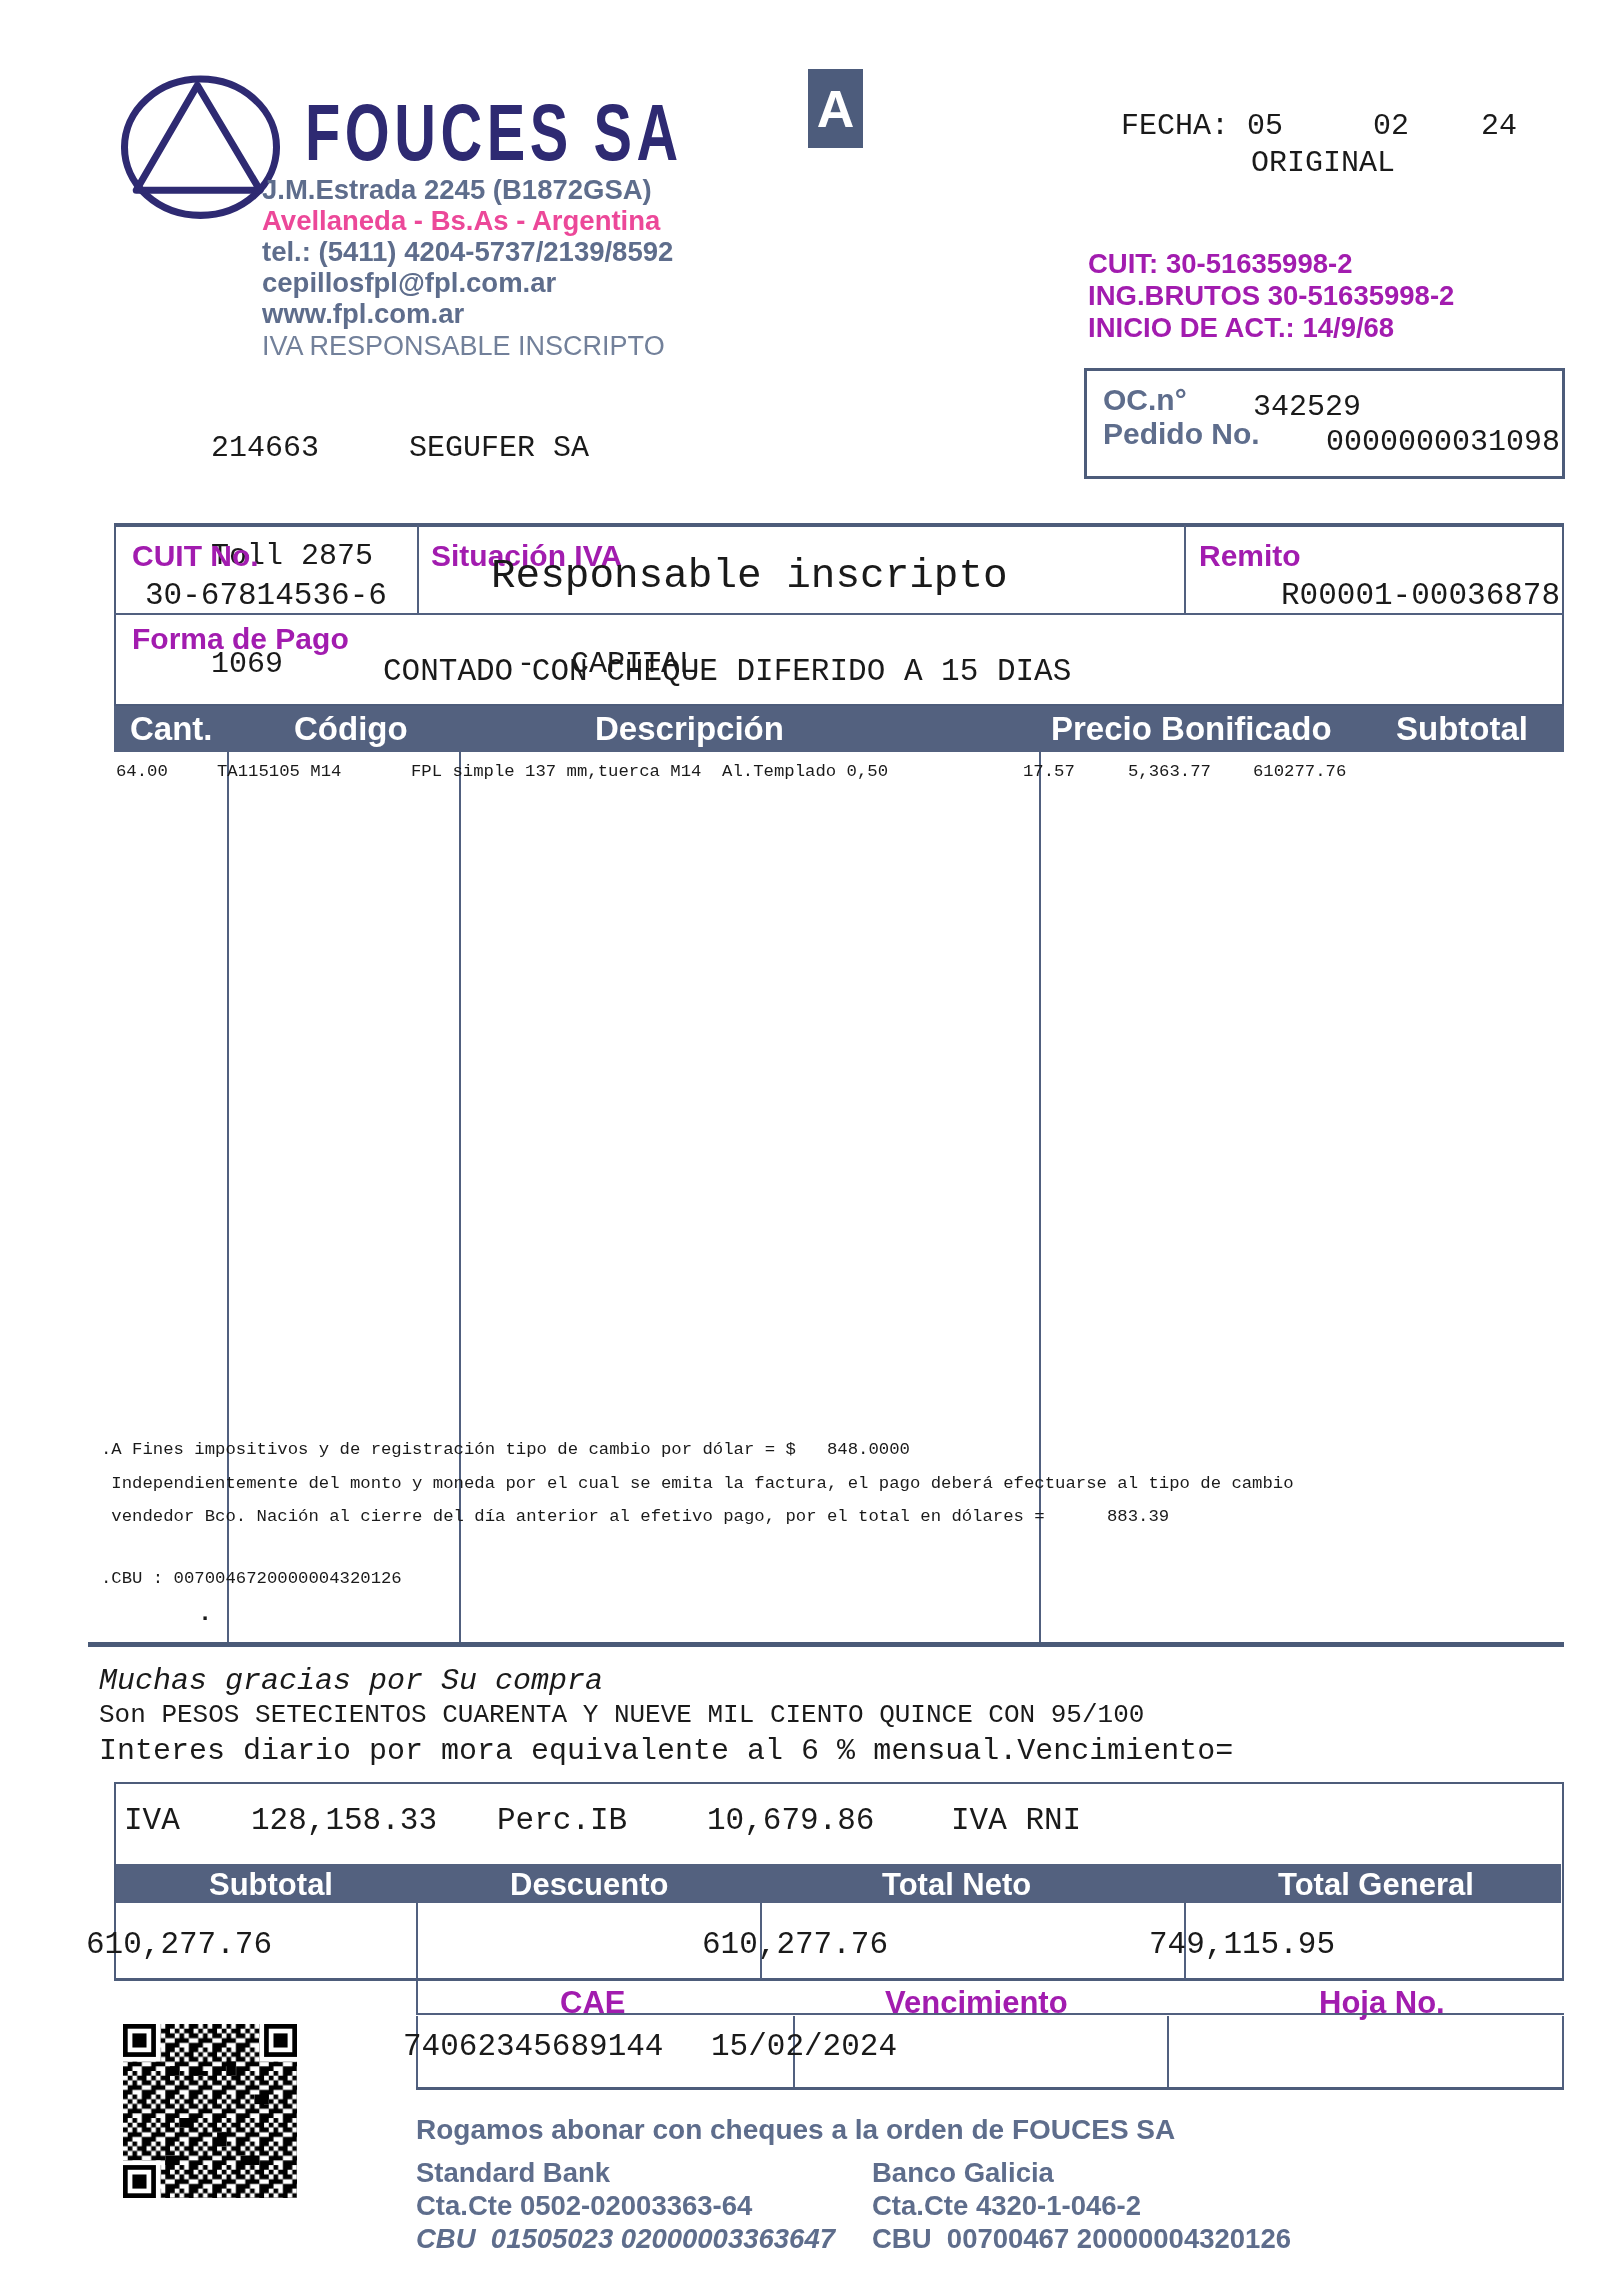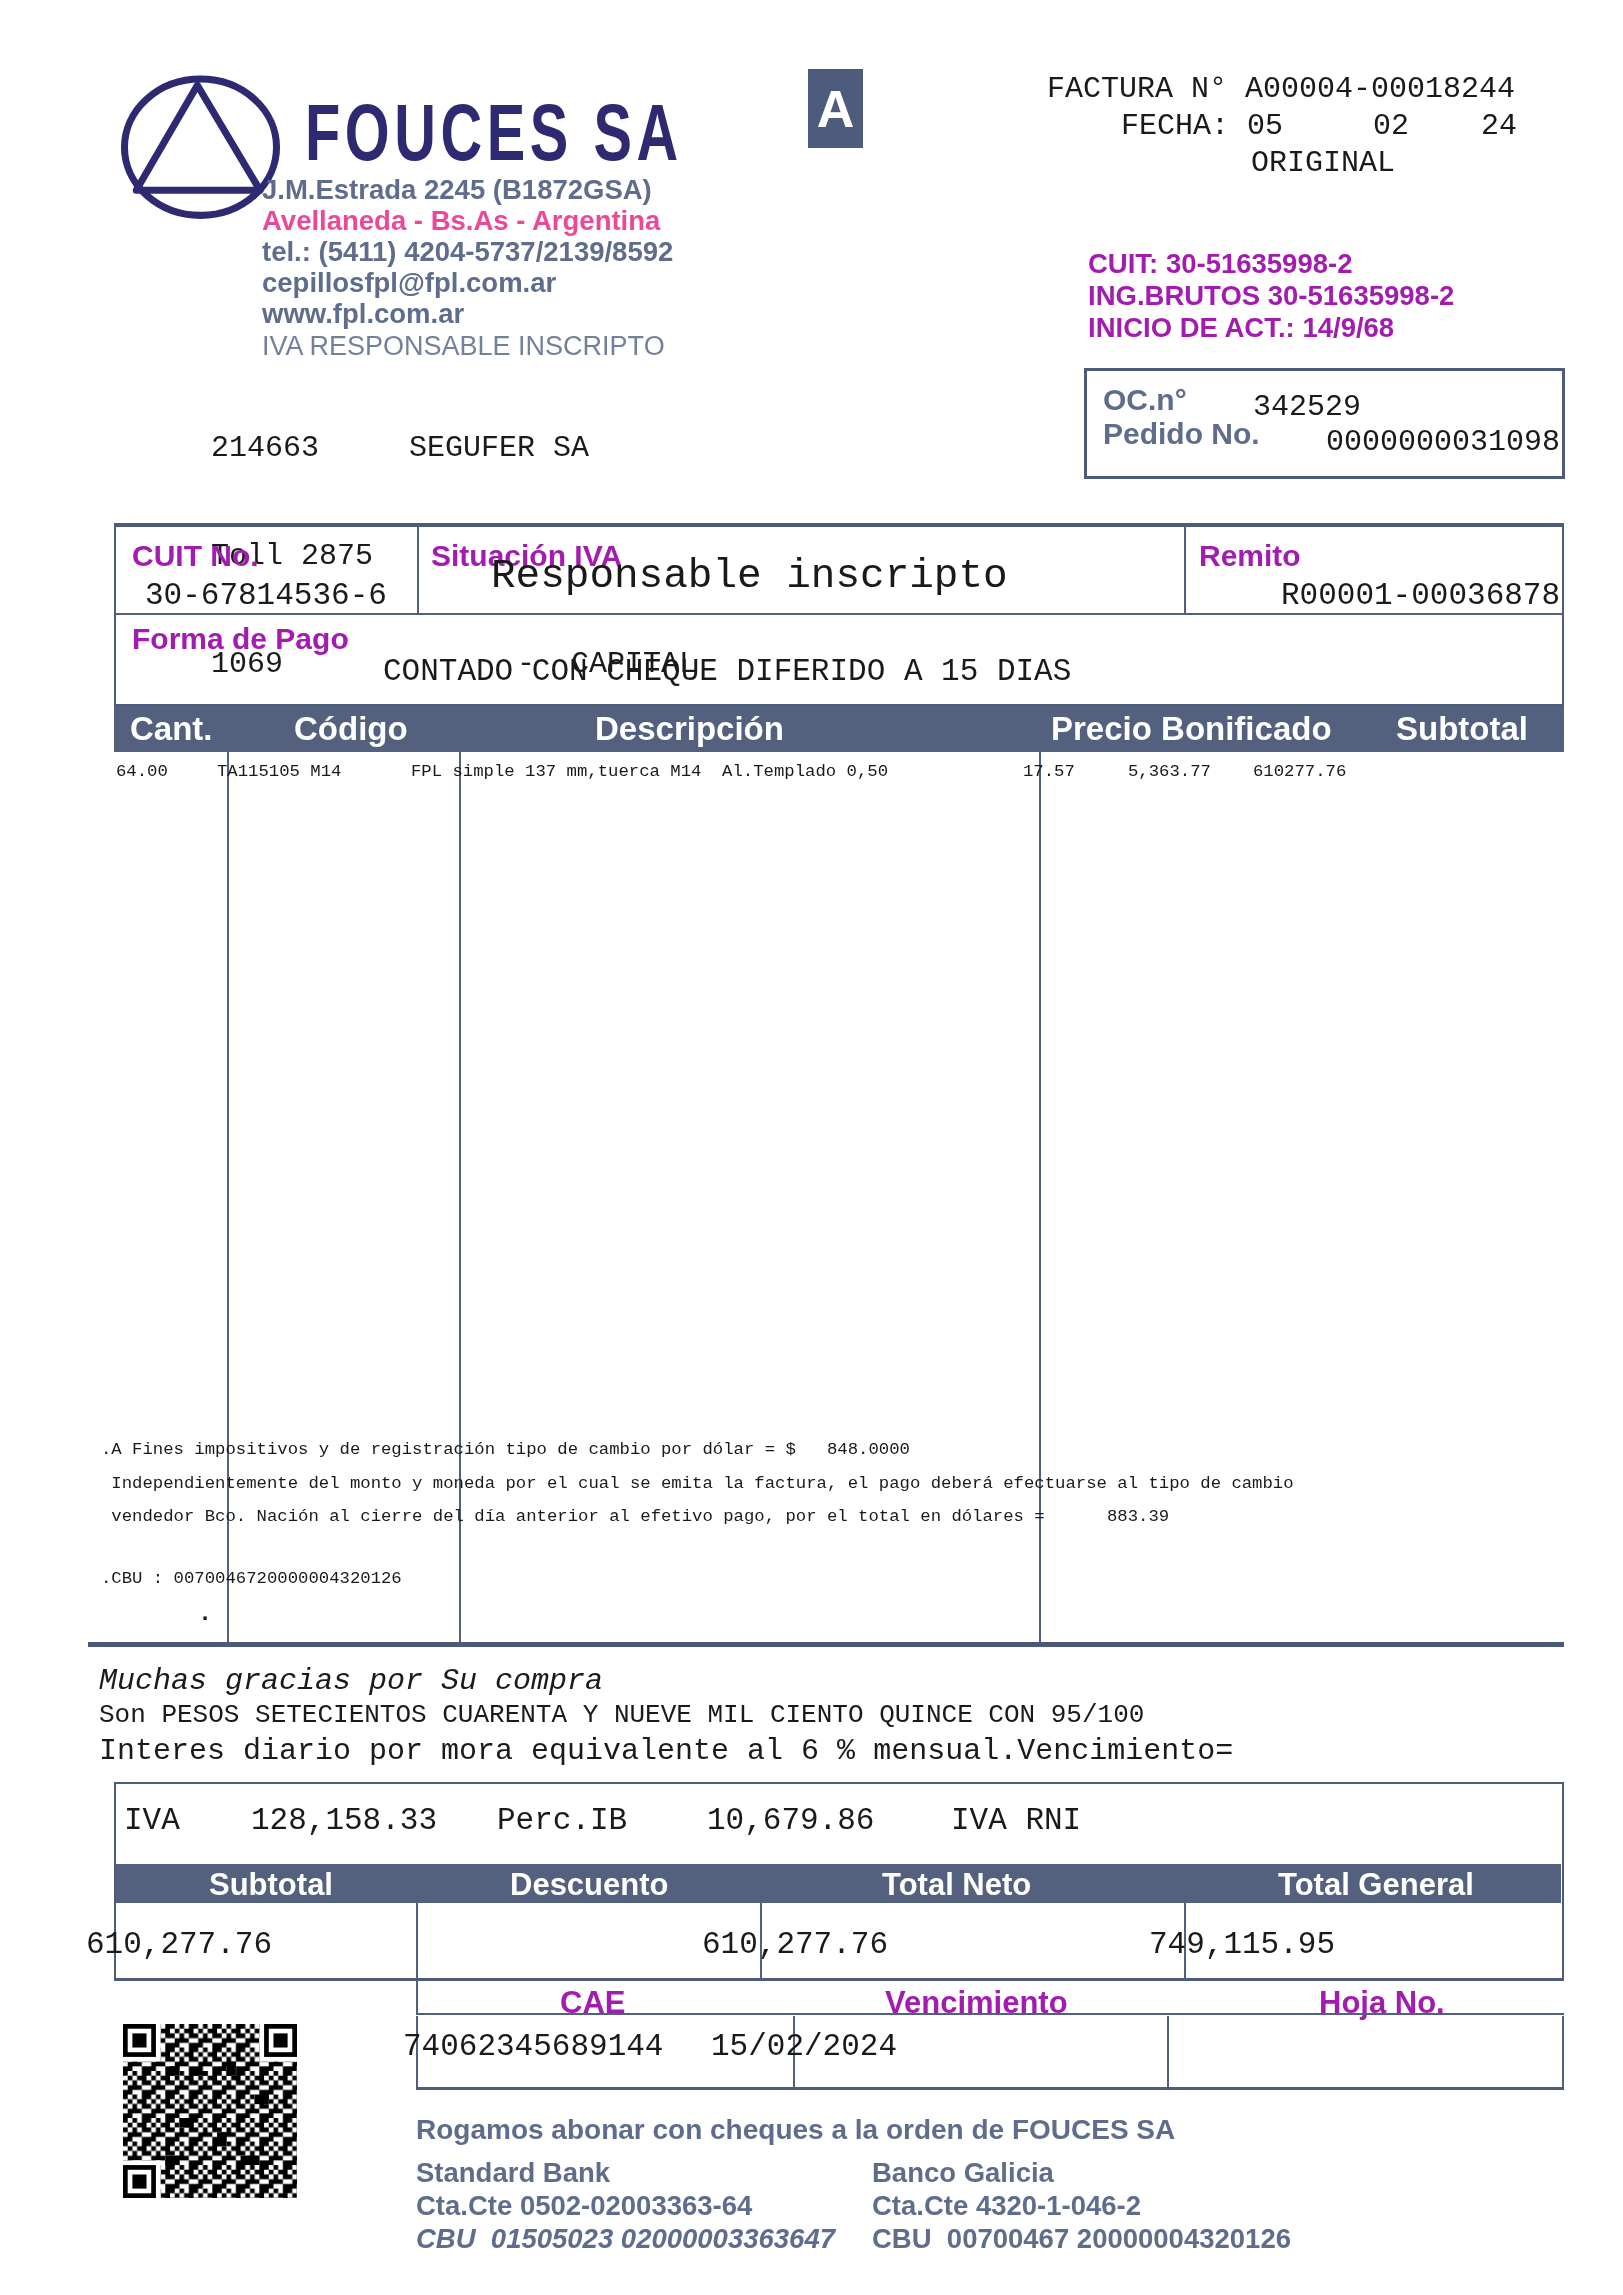--- a/index.html
+++ b/index.html
@@ -40,21 +40,20 @@
   <div class="abs mono" style="left:211px;top:358px;font-size:30px;line-height:36px;">
     <div>214663     SEGUFER SA</div>
     <div>Toll 2875</div>
     <div>1069             -  CAPITAL</div>
   </div>
 
   <div class="abs" style="left:808px;top:69px;width:55px;height:79px;background:#4d5c7c;display:flex;align-items:center;justify-content:center;">
     <span style="color:#ffffff;font-size:52px;font-weight:bold;font-family:'Liberation Sans',sans-serif;">A</span>
   </div>
 
-  <div class="abs mono" style="left:1047px;top:72px;font-size:30px;">FACTURA N° A00004-00018244</div>
   <div class="abs mono" style="left:1121px;top:109px;font-size:30px;">FECHA: 05     02    24</div>
   <div class="abs mono" style="left:1251px;top:146px;font-size:30px;">ORIGINAL</div>
 
   <div class="abs" style="left:1088px;top:248px;font-size:27.5px;line-height:32px;">
     <div class="lbl2">CUIT: 30-51635998-2</div>
     <div class="lbl2">ING.BRUTOS 30-51635998-2</div>
     <div class="lbl2">INICIO DE ACT.: 14/9/68</div>
   </div>
 
   <div class="box" style="left:1084px;top:368px;width:481px;height:111px;border-width:3.1px;"></div>

